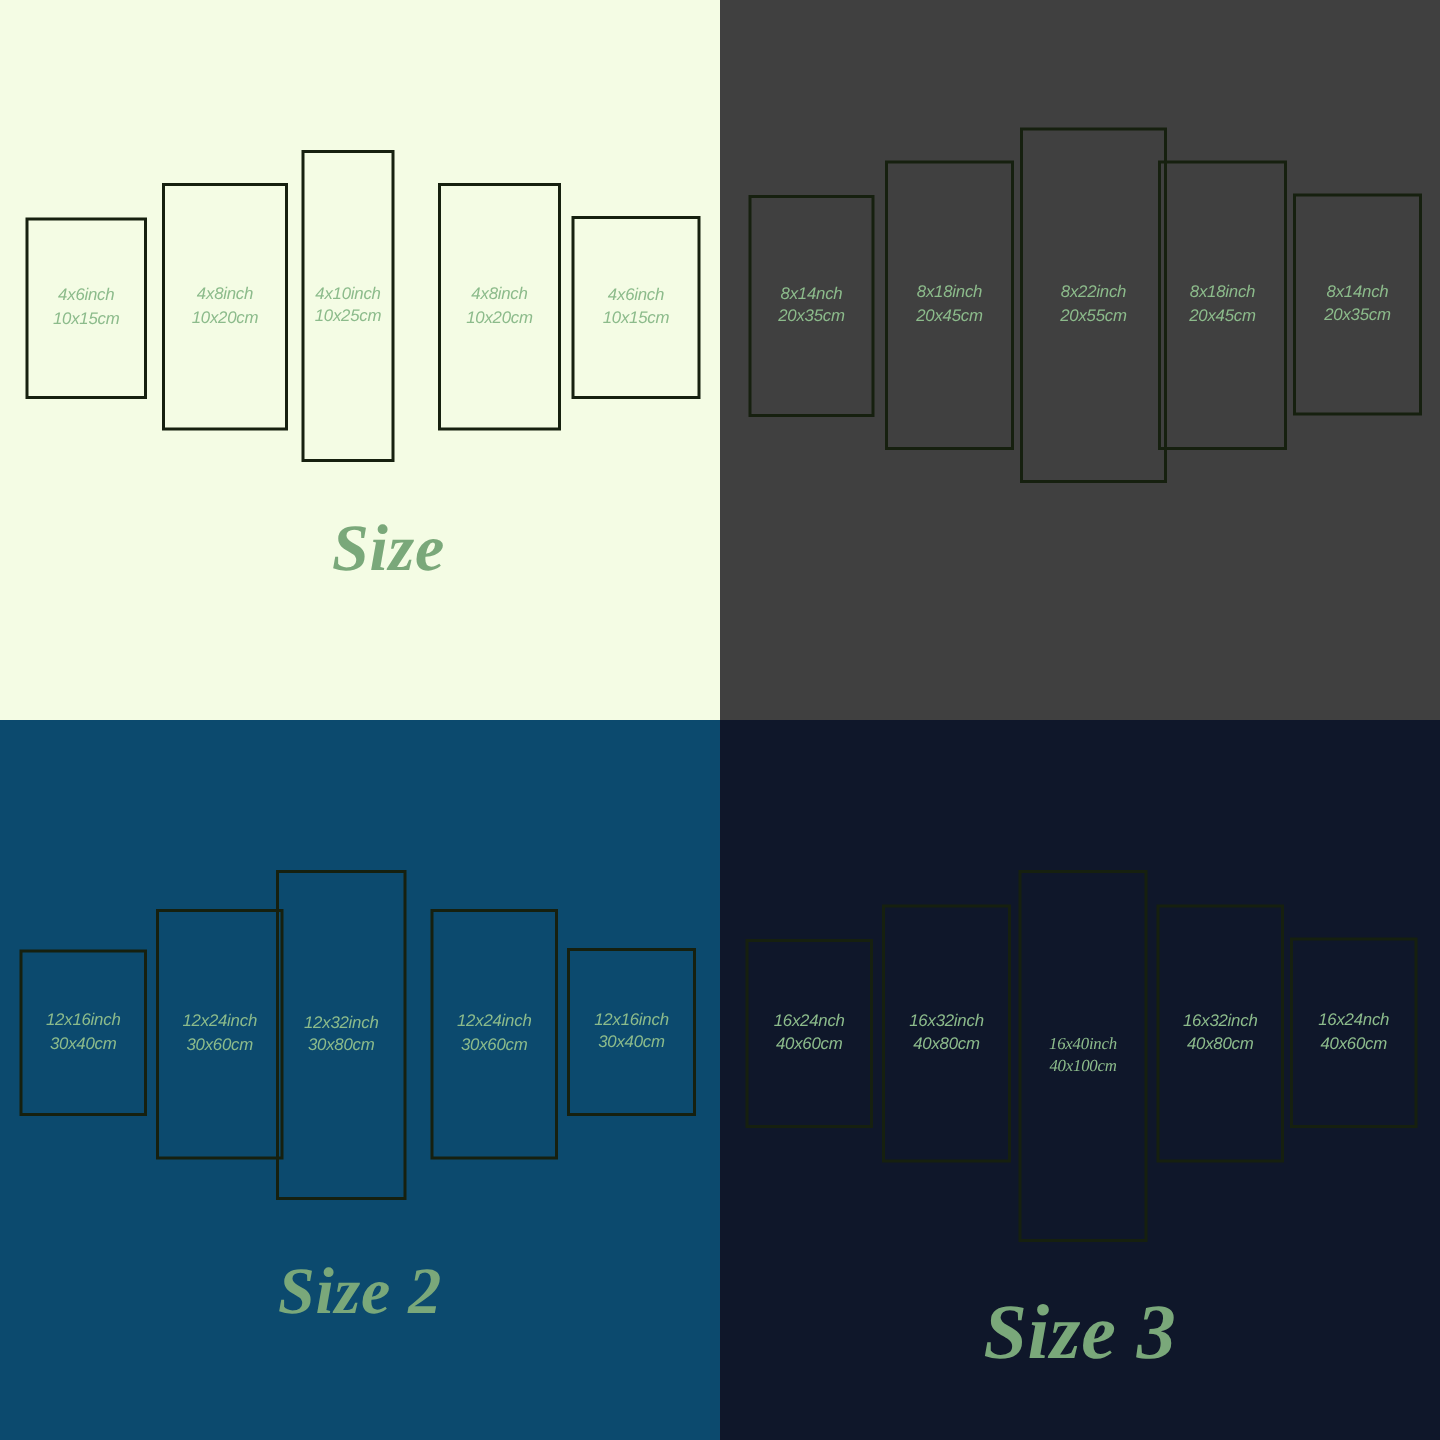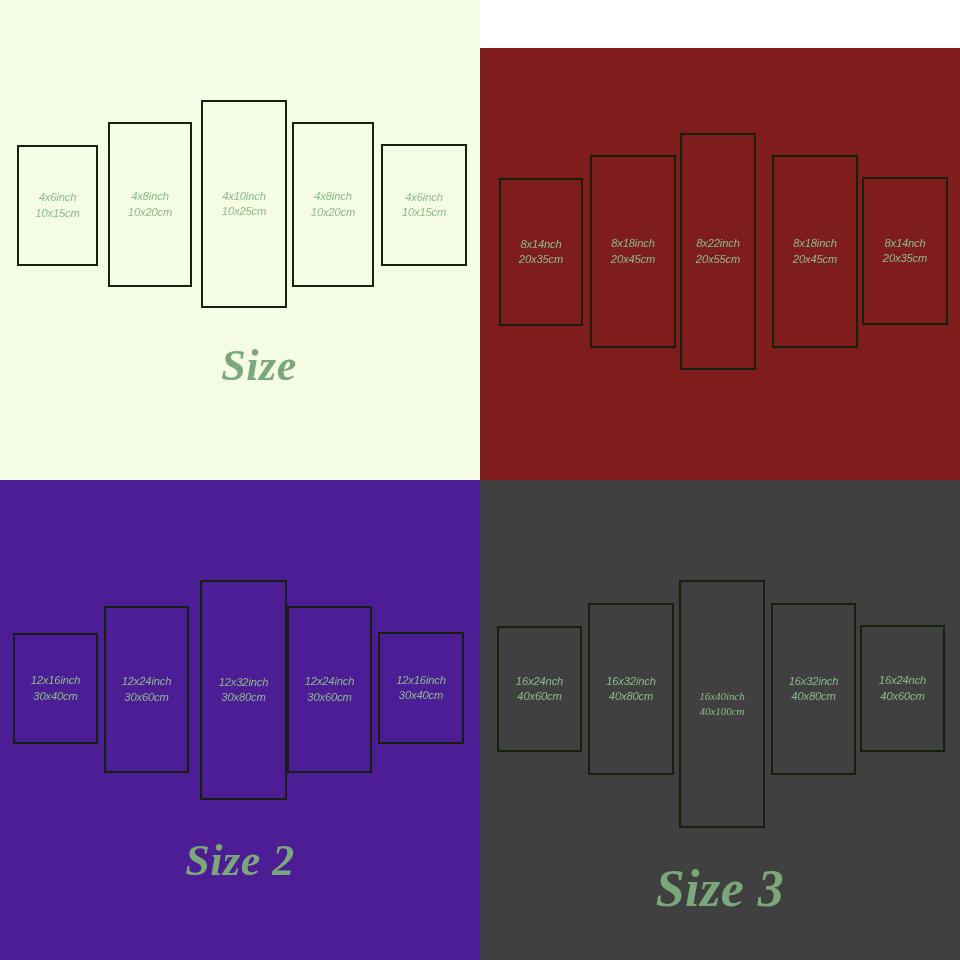--- a/index.html
+++ b/index.html
@@ -69,85 +69,85 @@
     <div class="quadrant" style="background: rgb(244, 252, 228);">
       <div class="panel-stage">
         <div class="panel" style="left: 17px; top: 145px; width: 81px; height: 121px;">
           <div class="panel-label inch">4x6inch</div>
           <div class="panel-label cm">10x15cm</div>
         </div>
         <div class="panel" style="left: 108px; top: 122px; width: 84px; height: 165px;">
           <div class="panel-label inch">4x8inch</div>
           <div class="panel-label cm">10x20cm</div>
         </div>
-        <div class="panel" style="left: 201px; top: 100px; width: 86px; height: 208px;">
+        <div class="panel" style="left: 201px; top: 100px; width: 62px; height: 208px;">
           <div class="panel-label inch">4x10inch</div>
           <div class="panel-label cm">10x25cm</div>
         </div>
         <div class="panel" style="left: 292px; top: 122px; width: 82px; height: 165px;">
           <div class="panel-label inch">4x8inch</div>
           <div class="panel-label cm">10x20cm</div>
         </div>
         <div class="panel" style="left: 381px; top: 144px; width: 86px; height: 122px;">
           <div class="panel-label inch">4x6inch</div>
           <div class="panel-label cm">10x15cm</div>
         </div>
       </div>
       <div class="quad-title" style="top: 340px; font-size: 44px; padding-left: 38px;">Size</div>
     </div>
-    <div class="quadrant" style="background: #7f1d1d; margin-top: 48px;">
+    <div class="quadrant" style="background: #404040;">
       <div class="panel-stage">
         <div class="panel" style="left: 19px; top: 130px; width: 84px; height: 148px;">
           <div class="panel-label inch">8x14nch</div>
           <div class="panel-label cm">20x35cm</div>
         </div>
         <div class="panel" style="left: 110px; top: 107px; width: 86px; height: 193px;">
           <div class="panel-label inch">8x18inch</div>
           <div class="panel-label cm">20x45cm</div>
         </div>
-        <div class="panel" style="left: 200px; top: 85px; width: 76px; height: 237px;">
+        <div class="panel" style="left: 200px; top: 85px; width: 98px; height: 237px;">
           <div class="panel-label inch">8x22inch</div>
           <div class="panel-label cm">20x55cm</div>
         </div>
         <div class="panel" style="left: 292px; top: 107px; width: 86px; height: 193px;">
           <div class="panel-label inch">8x18inch</div>
           <div class="panel-label cm">20x45cm</div>
         </div>
         <div class="panel" style="left: 382px; top: 129px; width: 86px; height: 148px;">
           <div class="panel-label inch">8x14nch</div>
           <div class="panel-label cm">20x35cm</div>
         </div>
       </div>
     </div>
-    <div class="quadrant" style="background: #4c1d95;">
+    <div class="quadrant" style="background: #0c4a6e;">
       <div class="panel-stage">
         <div class="panel" style="left: 13px; top: 153px; width: 85px; height: 111px;">
           <div class="panel-label inch">12x16inch</div>
           <div class="panel-label cm">30x40cm</div>
         </div>
         <div class="panel" style="left: 104px; top: 126px; width: 85px; height: 167px;">
           <div class="panel-label inch">12x24inch</div>
           <div class="panel-label cm">30x60cm</div>
         </div>
-        <div class="panel" style="left: 200px; top: 100px; width: 87px; height: 220px;">
+        <div class="panel" style="left: 184px; top: 100px; width: 87px; height: 220px;">
           <div class="panel-label inch">12x32inch</div>
           <div class="panel-label cm">30x80cm</div>
         </div>
         <div class="panel" style="left: 287px; top: 126px; width: 85px; height: 167px;">
           <div class="panel-label inch">12x24inch</div>
           <div class="panel-label cm">30x60cm</div>
         </div>
         <div class="panel" style="left: 378px; top: 152px; width: 86px; height: 112px;">
           <div class="panel-label inch">12x16inch</div>
           <div class="panel-label cm">30x40cm</div>
         </div>
       </div>
       <div class="quad-title" style="top: 355px; font-size: 44px;">Size 2</div>
     </div>
-    <div class="quadrant" style="background: #404040;">
+    <div class="quadrant" style="background: #0f172a;">
       <div class="panel-stage">
         <div class="panel" style="left: 17px; top: 146px; width: 85px; height: 126px;">
           <div class="panel-label inch">16x24nch</div>
           <div class="panel-label cm">40x60cm</div>
         </div>
         <div class="panel" style="left: 108px; top: 123px; width: 86px; height: 172px;">
           <div class="panel-label inch">16x32inch</div>
           <div class="panel-label cm">40x80cm</div>
         </div>
         <div class="panel" style="left: 199px; top: 100px; width: 86px; height: 248px; font-family: Liberation Serif, serif;">

